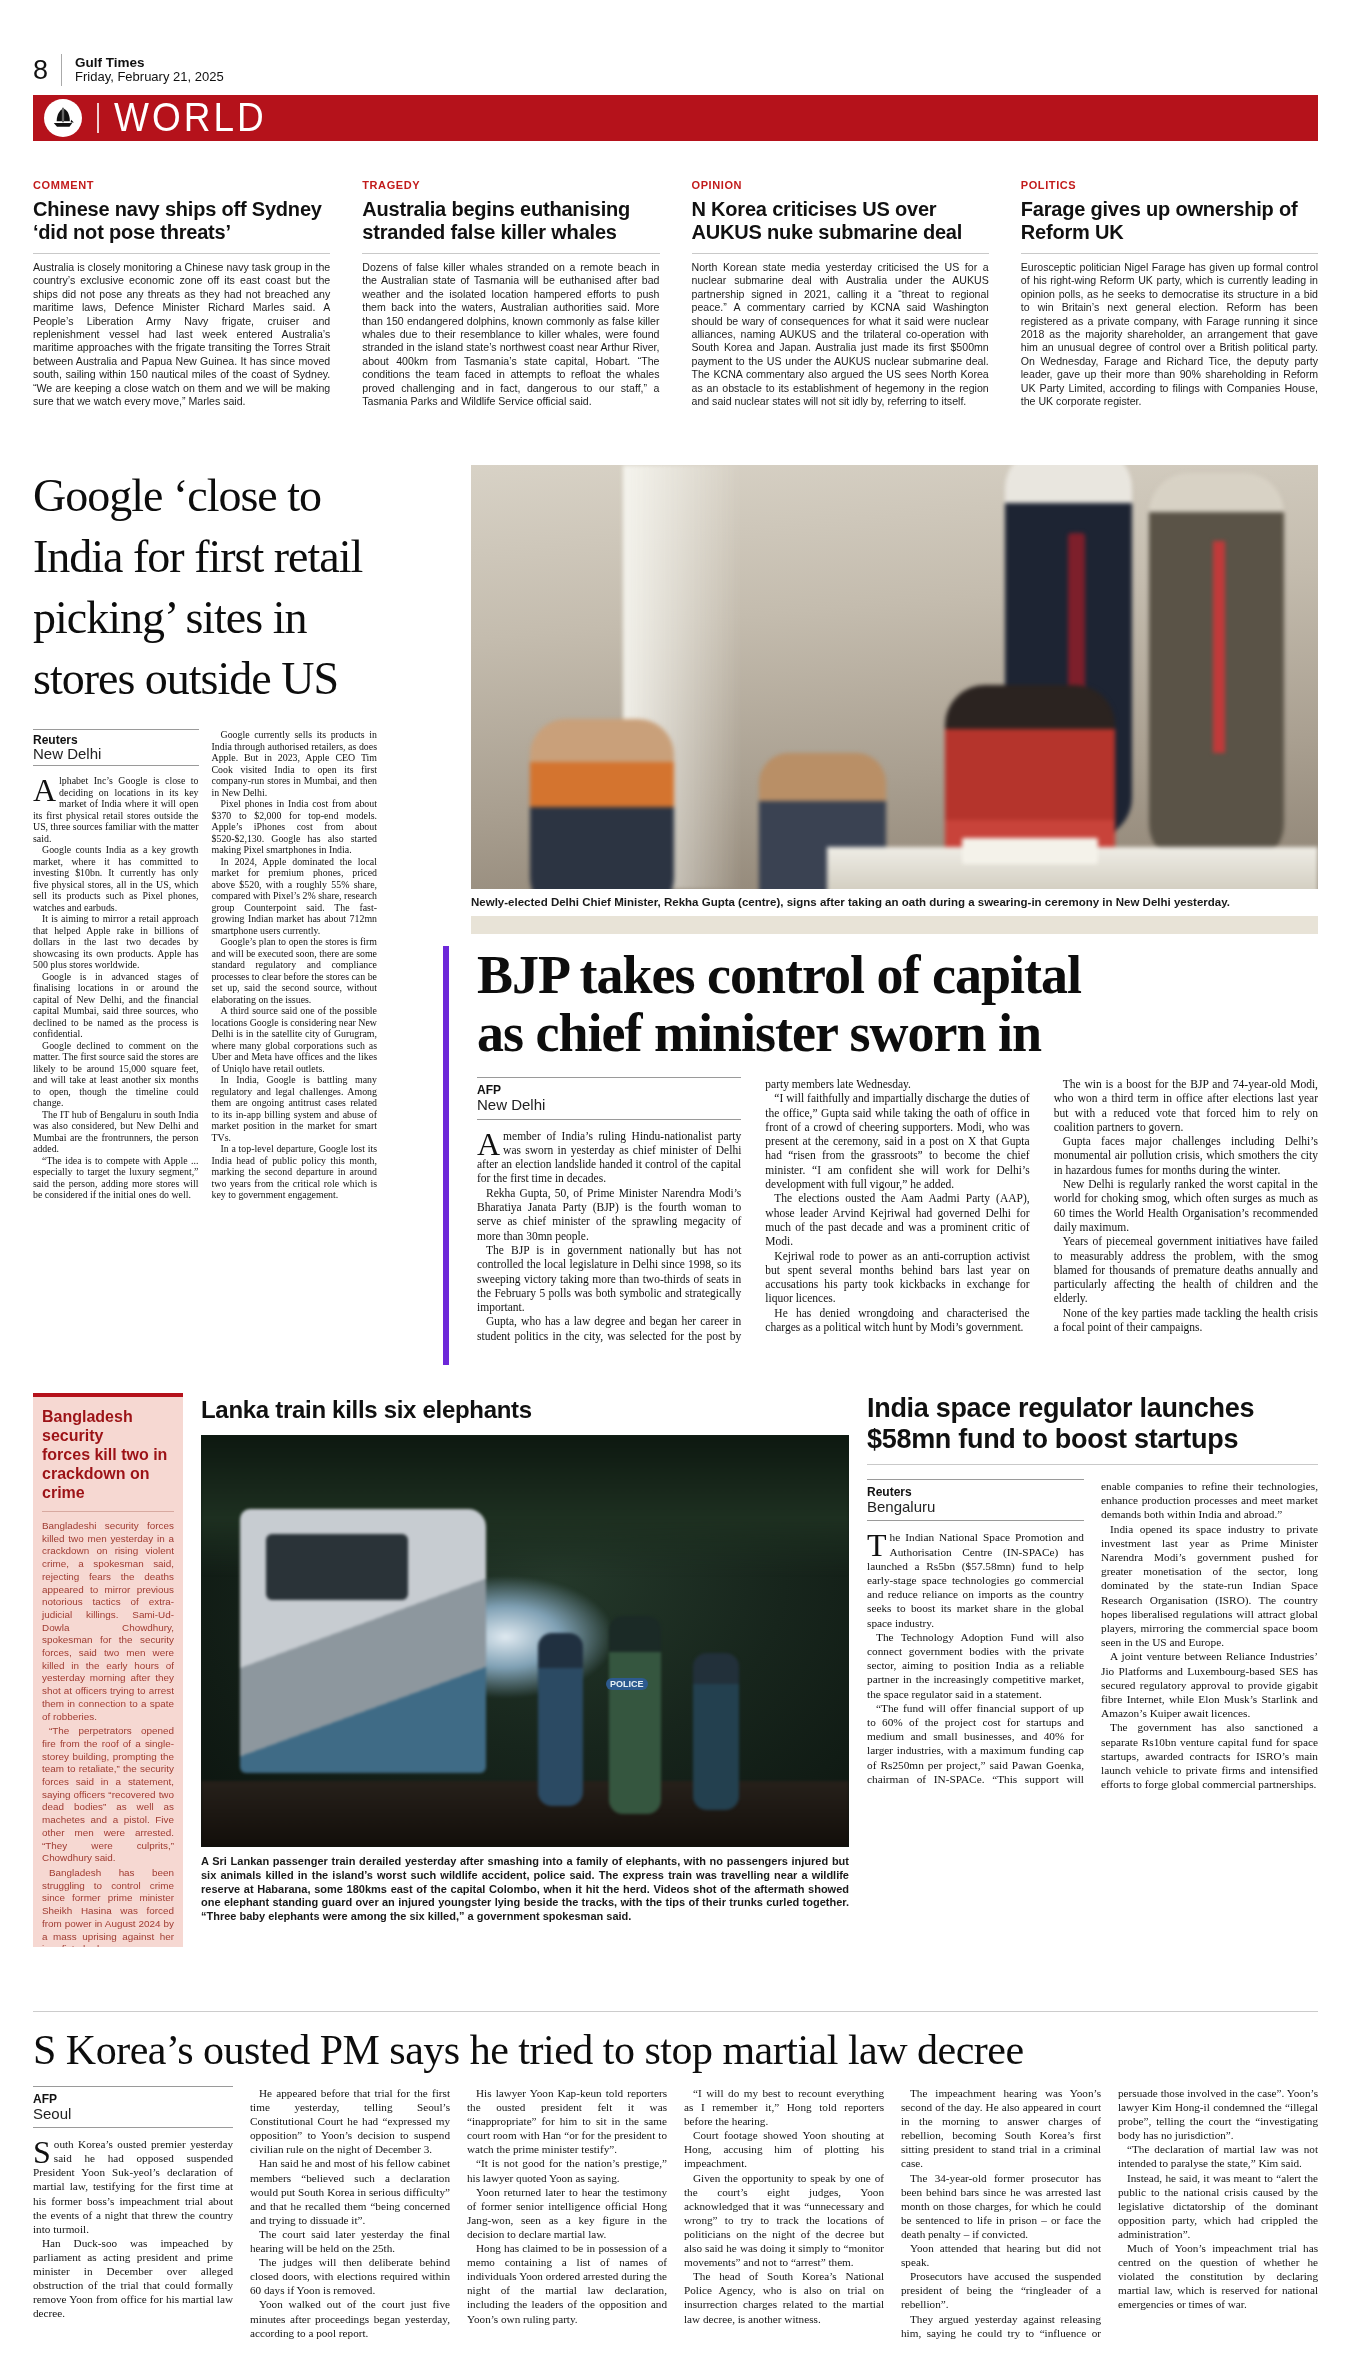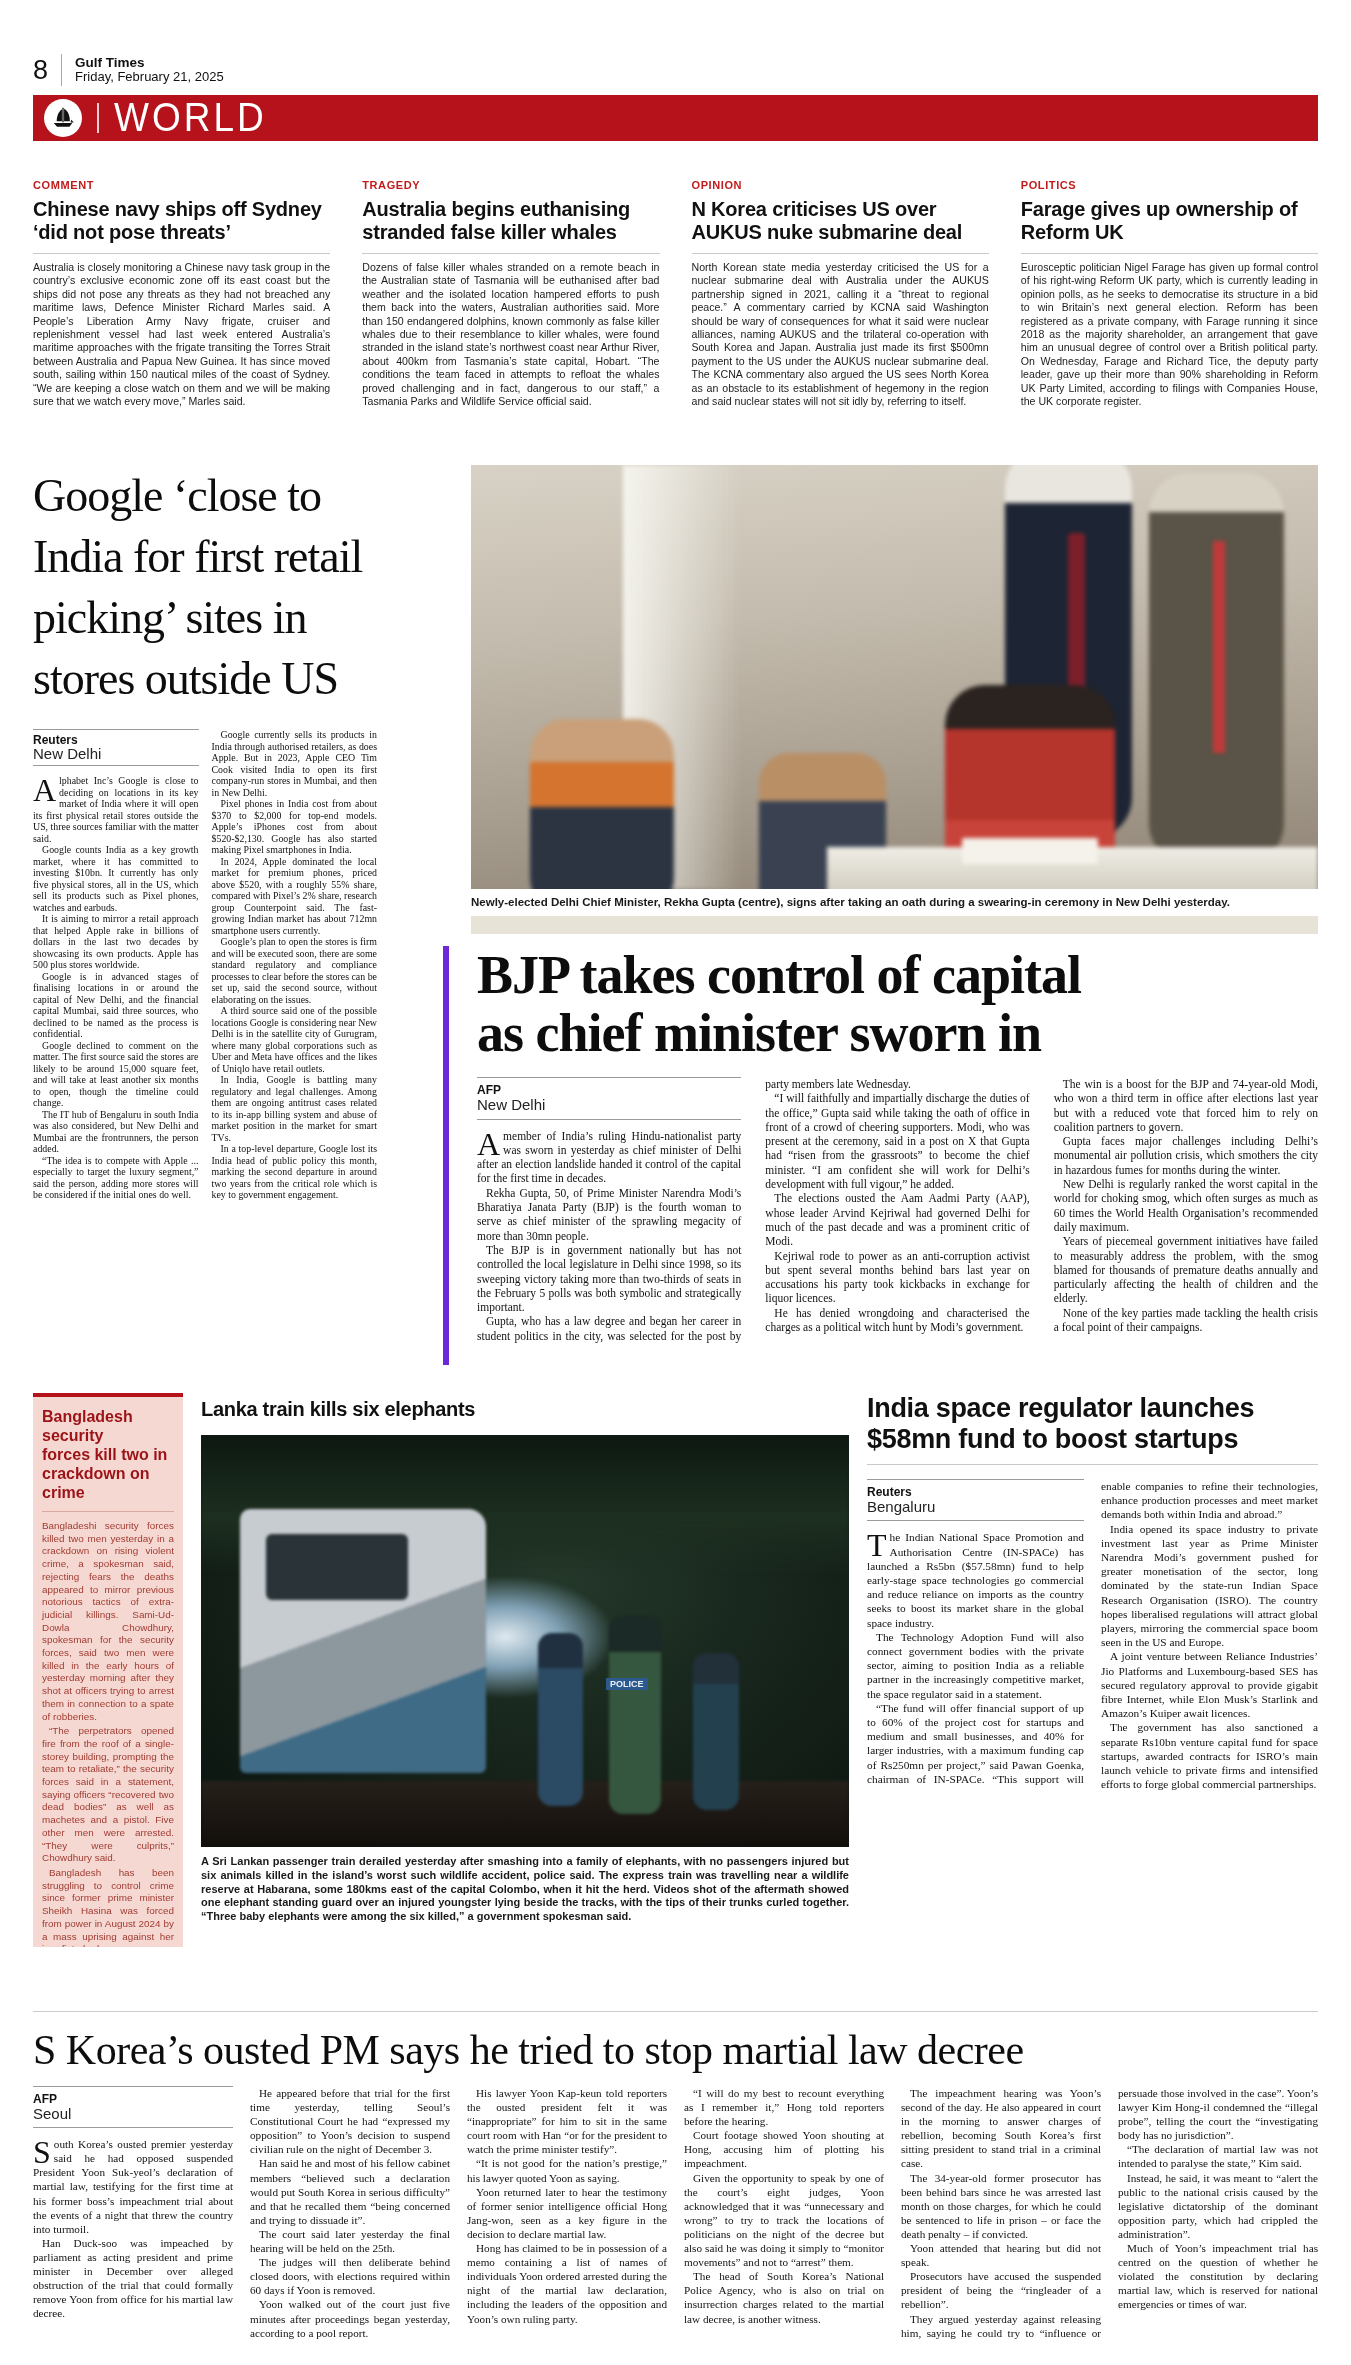--- a/index.html
+++ b/index.html
@@ -47,21 +47,21 @@
   .bjphead{font-size:54px;line-height:58px;font-weight:700;letter-spacing:-1px;margin-top:12px;}
   .bjpbody{margin-top:15px;height:288px;columns:3;column-gap:24px;font-size:11.5px;line-height:14.3px;overflow:hidden;}
   
   .midrow{margin-top:28px;display:grid;grid-template-columns:150px 648px 1fr;column-gap:18px;height:592px;}
   .pinkbox{background:#f6d8d2;border-top:4px solid #b5121b;padding:10px 9px 12px;height:528px;overflow:hidden;}
   .pinkbox .h{color:#9c1216;font-weight:bold;font-size:16px;line-height:19px;}
   .pinkbox .rule{border-top:1px solid #d8a9a0;margin:9px 0 8px;}
   .pinkbody{font-size:9.9px;line-height:12.7px;color:#a03c32;text-align:justify;font-family:"Liberation Sans",sans-serif;}
   .pinkbody .para{text-indent:7px;margin-top:2px;}
   .pinkbody .para.lead{text-indent:0;}
-  .lankahead{font-size:20px;line-height:33px;font-weight:bold;letter-spacing:-.3px;}
+  .lankahead{font-size:24px;line-height:33px;font-weight:bold;letter-spacing:-.3px;}
   .photo-lanka{margin-top:9px;height:412px;position:relative;overflow:hidden;
      background:radial-gradient(ellipse at 55% 35%,#24382a 0%,#17251c 45%,#0b130e 100%);}
   .photo-lanka .shape{position:absolute;filter:blur(1.5px);}
   .lankacap{margin-top:8px;font-size:11px;line-height:13.8px;font-weight:bold;color:#1a1a1a;text-align:justify;}
   .indiahead{font-size:27px;line-height:31px;font-weight:bold;letter-spacing:-.3px;}
   .indiabody{margin-top:14px;height:486px;columns:2;column-gap:17px;font-size:11.3px;line-height:14.2px;overflow:hidden;}
   
   .skorea{margin-top:26px;border-top:1px solid #ccc;padding-top:15px;}
   .skhead{font-size:42px;line-height:46px;letter-spacing:-.5px;}
   .skbody{margin-top:13px;height:258px;columns:6;column-gap:17px;column-fill:auto;
@@ -222,21 +222,21 @@
         <div class="lankahead">Lanka train kills six elephants</div>
         <div class="photo-lanka">
           <div class="shape" style="left:0;top:0;width:100%;height:34%;background:linear-gradient(180deg,#0d1810,#1d2f20 60%,rgba(29,47,32,0));"></div>
           <div class="shape" style="left:30%;top:34%;width:34%;height:30%;background:radial-gradient(ellipse,#dfe9f0 0%,#7fa0b4 35%,rgba(40,70,90,0) 70%);"></div>
           <div class="shape" style="left:6%;top:18%;width:38%;height:64%;border-radius:10px 18px 6px 6px;background:linear-gradient(160deg,#c7ccd1 0 45%,#8d979e 45% 70%,#3f6b86 70% 100%);"></div>
           <div class="shape" style="left:10%;top:24%;width:22%;height:16%;background:#2a3338;border-radius:6px;"></div>
           <div class="shape" style="left:0;bottom:0;width:100%;height:16%;background:linear-gradient(180deg,#26201a,#120e0a);"></div>
           <div class="shape" style="left:52%;bottom:10%;width:7%;height:42%;border-radius:14px;background:linear-gradient(180deg,#203040 0 20%,#2b4a63 20% 100%);"></div>
           <div class="shape" style="left:63%;bottom:8%;width:8%;height:48%;border-radius:14px;background:linear-gradient(180deg,#1b2a26 0 18%,#35563f 18% 100%);"></div>
           <div class="shape" style="left:76%;bottom:9%;width:7%;height:38%;border-radius:14px;background:linear-gradient(180deg,#22303a 0 20%,#23404f 20% 100%);"></div>
-          <div style="position:absolute;left:62.5%;bottom:38%;font-size:9px;font-weight:bold;color:#e8f0f5;background:#2d5a8e;padding:1px 4px;border-radius:0;filter:blur(.3px);">POLICE</div>
+          <div style="position:absolute;left:62.5%;bottom:38%;font-size:9px;font-weight:bold;color:#e8f0f5;background:#2d5a8e;padding:1px 4px;border-radius:6px;filter:blur(.3px);">POLICE</div>
         </div>
         <div class="lankacap">A Sri Lankan passenger train derailed yesterday after smashing into a family of elephants, with no passengers injured but six animals killed in the island’s worst such wildlife accident, police said. The express train was travelling near a wildlife reserve at Habarana, some 180kms east of the capital Colombo, when it hit the herd. Videos shot of the aftermath showed one elephant standing guard over an injured youngster lying beside the tracks, with the tips of their trunks curled together. “Three baby elephants were among the six killed,” a government spokesman said.</div>
       </div>
 
       <div>
         <div class="indiahead">
           <div>India space regulator launches</div>
           <div>$58mn fund to boost startups</div>
         </div>
         <div class="hairline" style="margin-top:9px;"></div>

